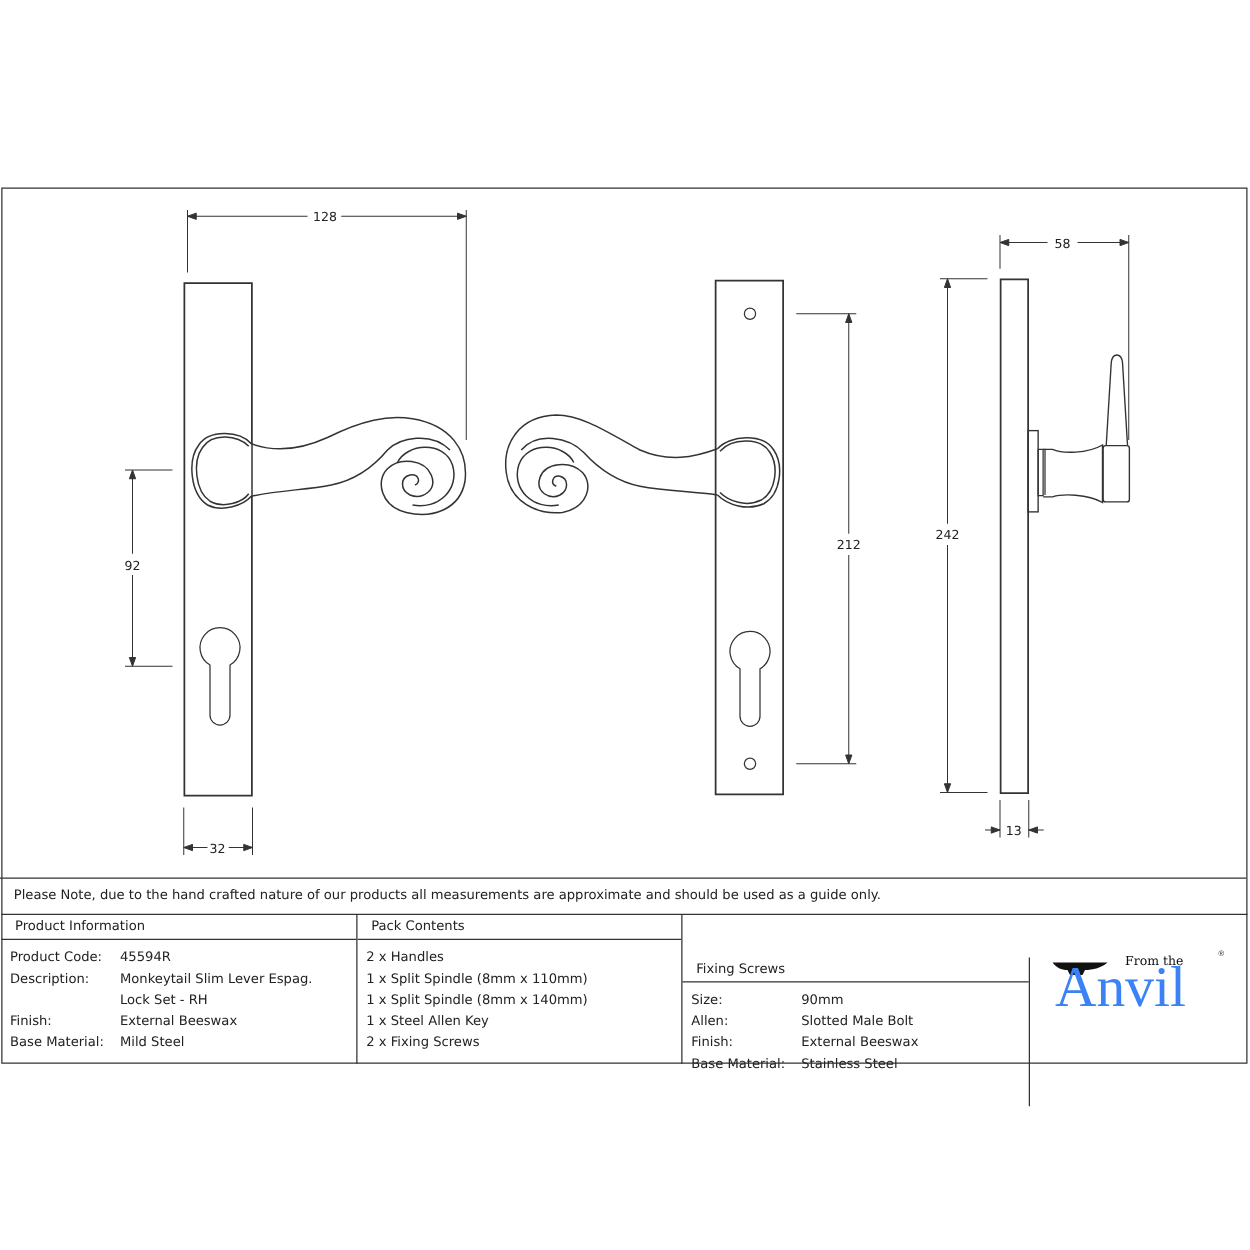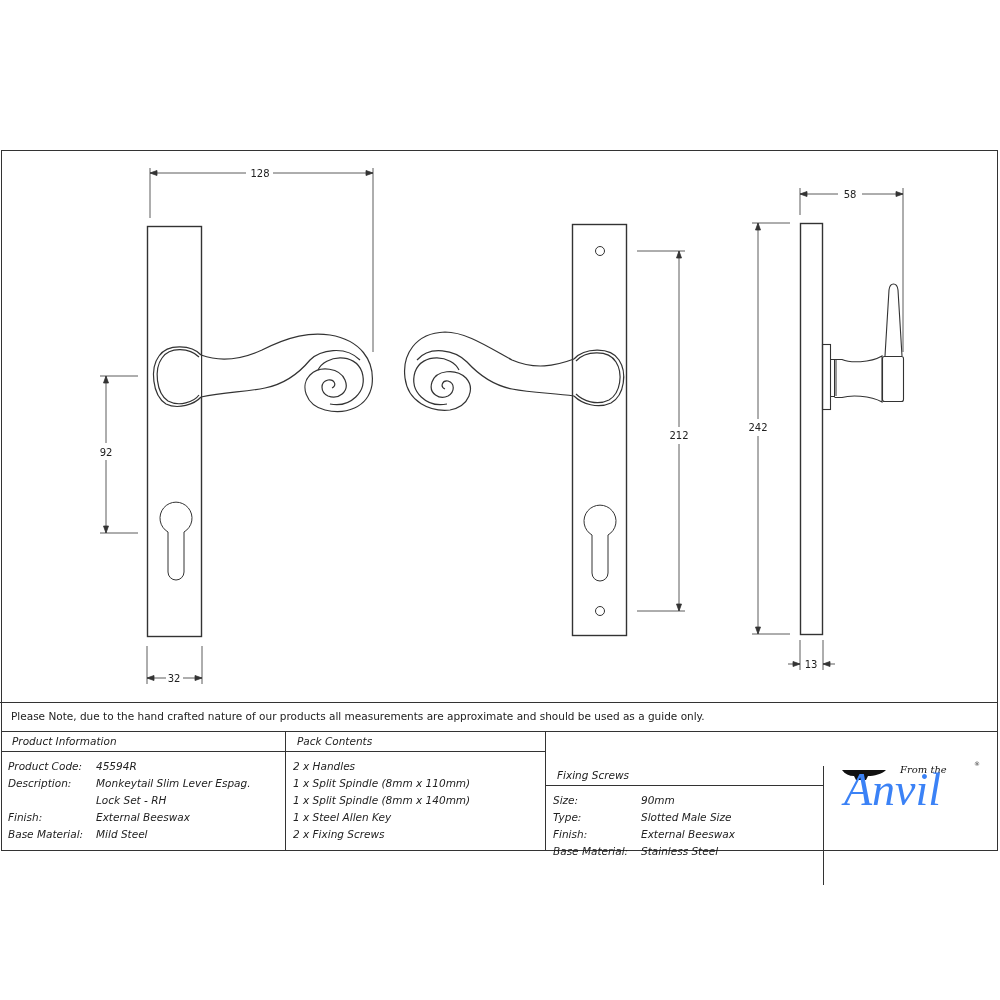--- a/index.html
+++ b/index.html
@@ -7,21 +7,21 @@
            font-family: "DejaVu Sans", "Liberation Sans", sans-serif; color: #222; }
     .sheet { position: absolute; left: 1px; top: 150px; width: 997px; height: 701px;
              border: 1.5px solid #333; box-sizing: border-box; }
     svg.drawing { position: absolute; left: 0; top: 0; }
     .dim-label { font-size: 10px; fill: #222; font-family: "DejaVu Sans", sans-serif; }
     .note { position: absolute; left: 0; top: 702px; width: 997px; height: 29px;
             border-top: 1.5px solid #333; box-sizing: border-box;
             font-size: 10.5px; padding: 7px 0 0 11px; }
     .table { position: absolute; left: 1px; top: 731px; width: 997px; height: 120px;
              border-top: 1.5px solid #333; box-sizing: border-box; }
-    .col { position: absolute; top: 0; height: 119px; box-sizing: border-box; font-style: italic; }
+    .col { position: absolute; top: 0; height: 119px; box-sizing: border-box; }
     .col .head { height: 20px; border-bottom: 1.5px solid #333; box-sizing: border-box;
                  font-size: 10.5px; padding: 3px 0 0 11px; }
     .col .body { padding: 6px 0 0 7px; font-size: 10.5px; line-height: 17px; }
     .row { display: flex; }
     .row .k { width: 88px; flex: none; }
     .row .v { flex: 1; }
     .c1 { left: 0; width: 285px; border-right: 1.5px solid #333; }
     .c2 { left: 285px; width: 260px; border-right: 1.5px solid #333; }
     .c3 { left: 545px; width: 278px; border-right: 1.5px solid #333; margin-top: 34px; }
     .c3 .row .k { width: 88px; }
@@ -195,22 +195,22 @@
   </div>
 
   <div class="col c3">
     <div class="head">Fixing Screws</div>
     <div class="body">
       <div class="row">
         <span class="k">Size:</span>
         <span class="v">90mm</span>
       </div>
       <div class="row">
-        <span class="k">Type:</span>
-        <span class="v">Slotted Male Size</span>
+        <span class="k">Allen:</span>
+        <span class="v">Slotted Male Bolt</span>
       </div>
       <div class="row">
         <span class="k">Finish:</span>
         <span class="v">External Beeswax</span>
       </div>
       <div class="row">
         <span class="k">Base Material:</span>
         <span class="v">Stainless Steel</span>
       </div>
     </div>

